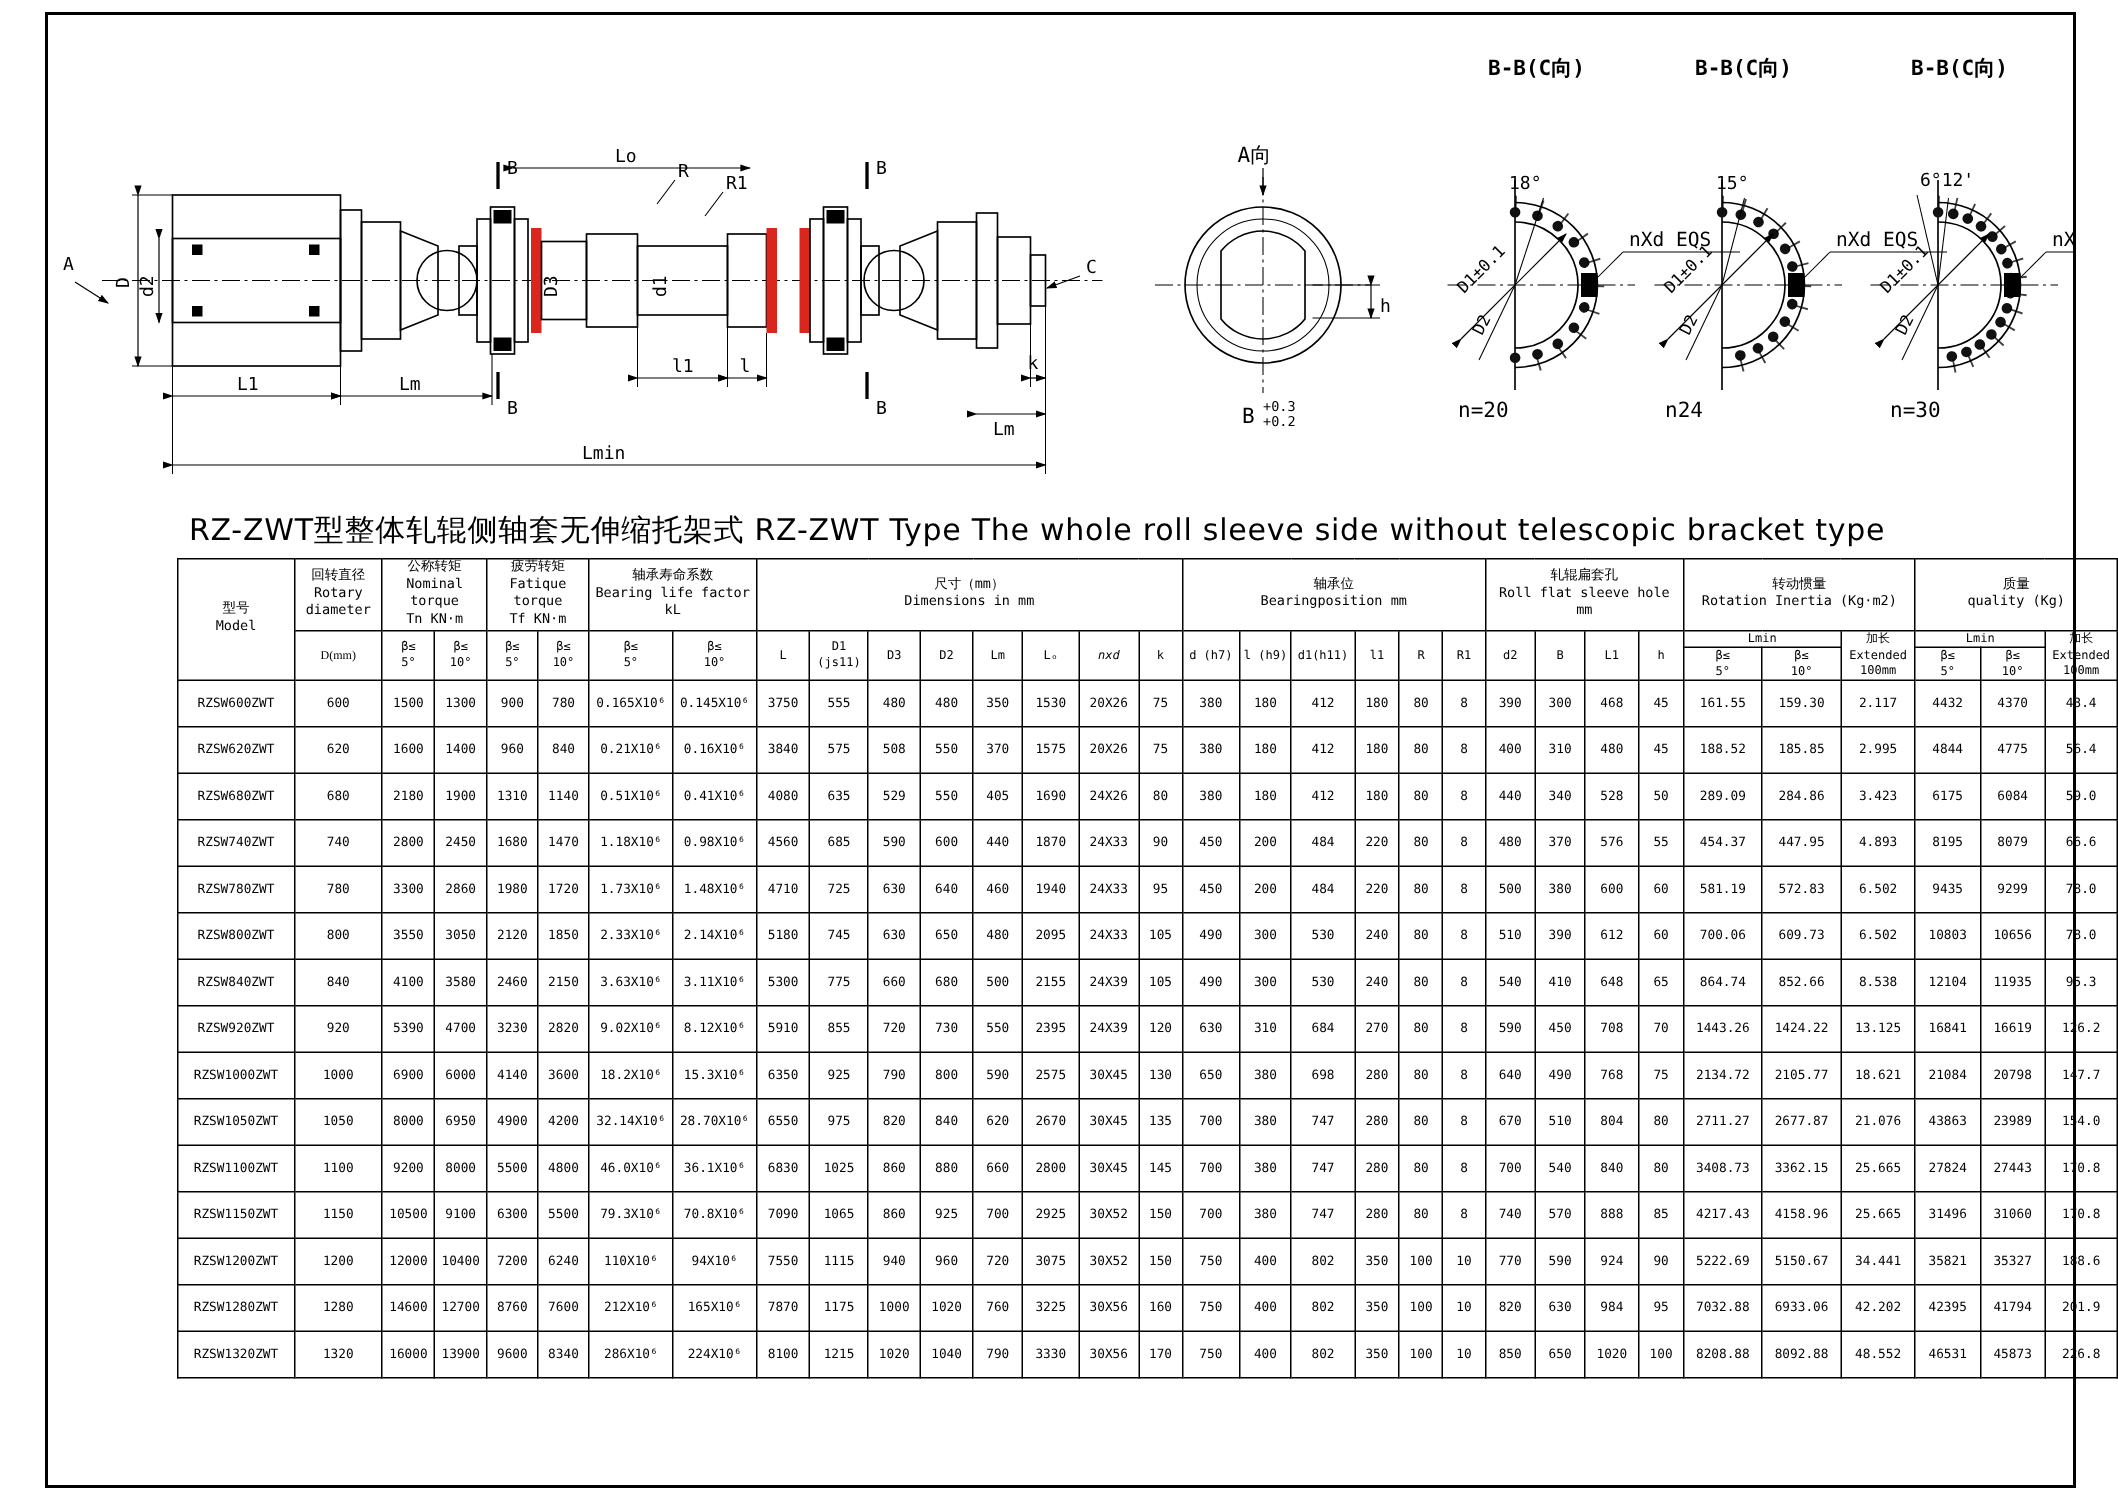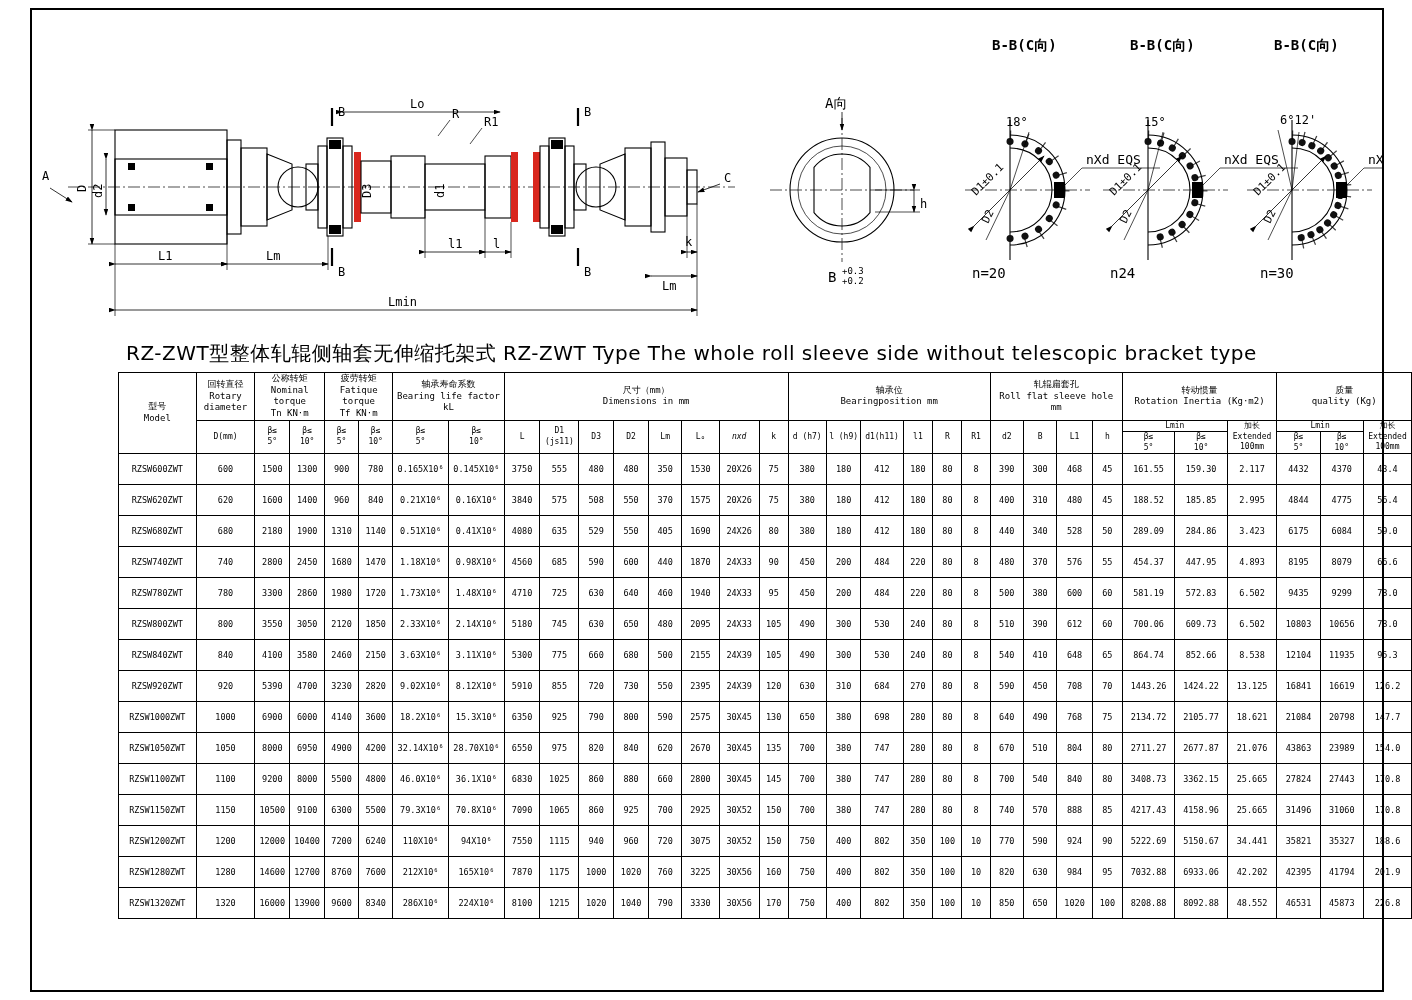--- a/index.html
+++ b/index.html
@@ -275,21 +275,21 @@
           <th colspan="3">
             <div>转动惯量</div>
             <div>Rotation Inertia (Kg·m2)</div>
           </th>
           <th colspan="3">
             <div>质量</div>
             <div>quality (Kg)</div>
           </th>
         </tr>
         <tr>
-          <th rowspan="2" style="width: 58px;">
+          <th rowspan="2" style="width: 58px; font-family: Liberation Serif, serif;">
             <div>D(mm)</div>
           </th>
           <th rowspan="2" style="width: 33px;">
             <div>β≤</div>
             <div>5°</div>
           </th>
           <th rowspan="2" style="width: 33px;">
             <div>β≤</div>
             <div>10°</div>
           </th>

